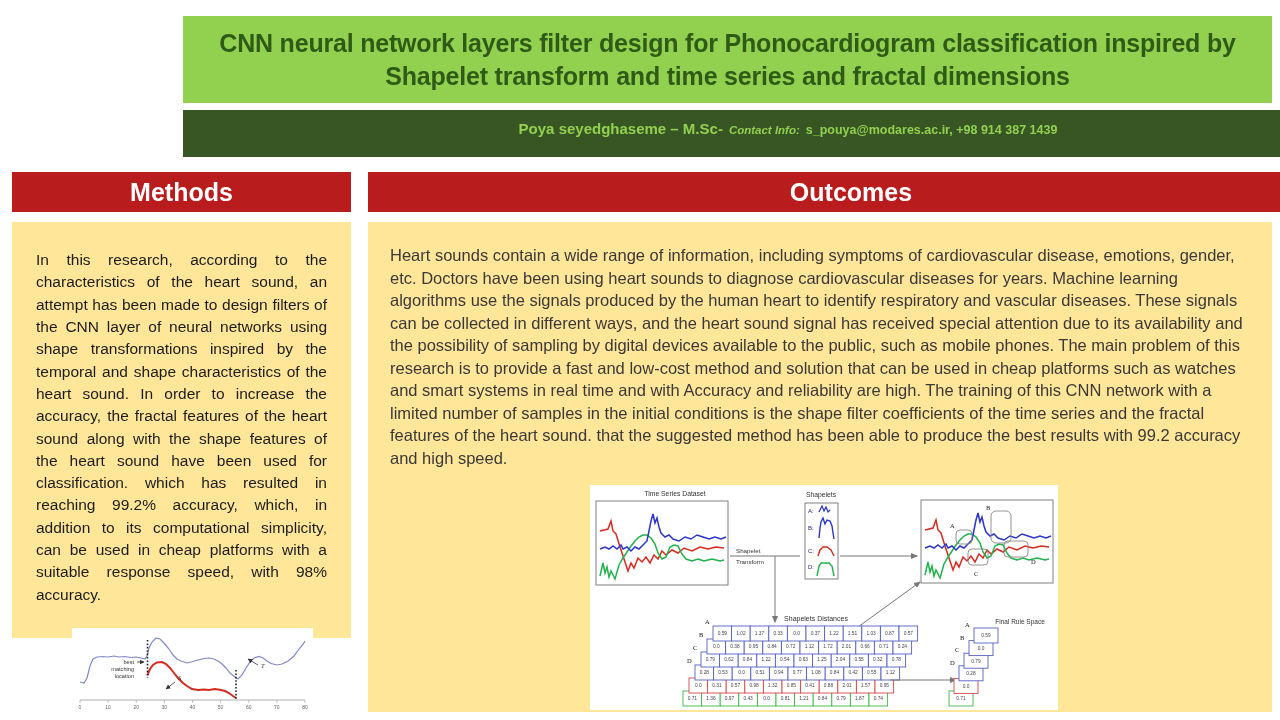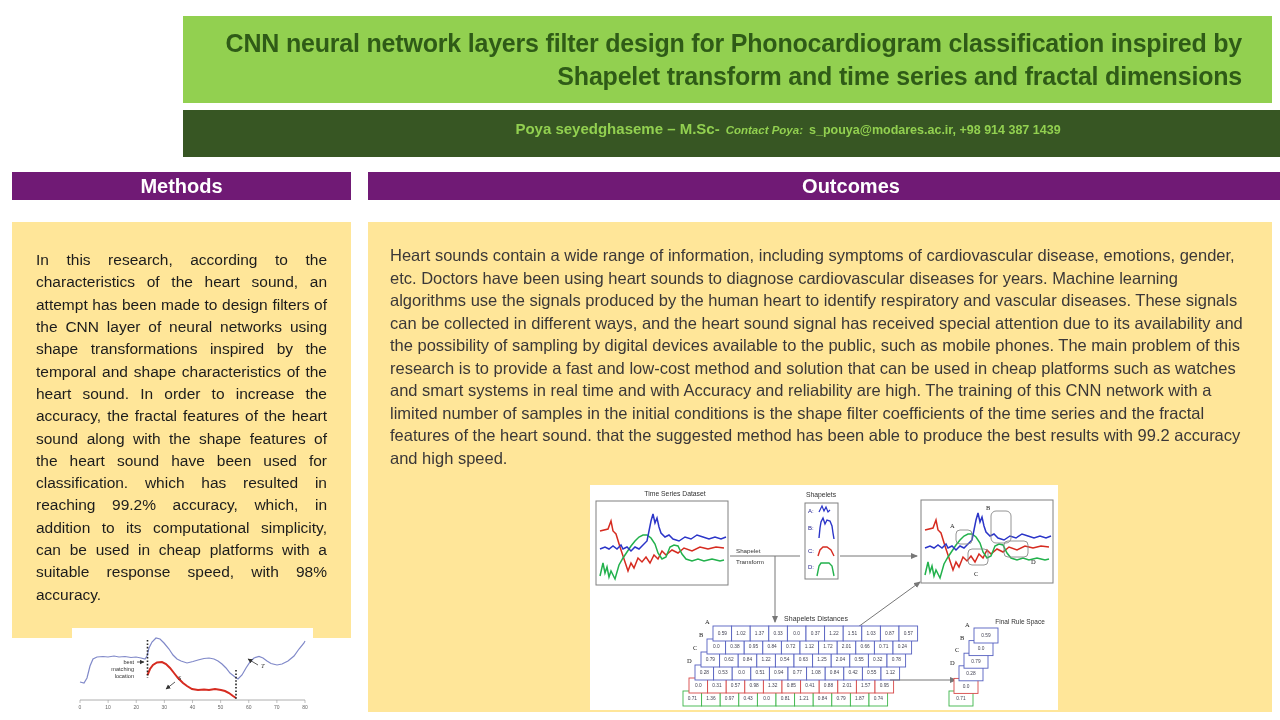--- a/index.html
+++ b/index.html
@@ -1,25 +1,25 @@
 <!DOCTYPE html>
 <html><head>
 <meta charset="utf-8">
 <style>
   html,body{margin:0;padding:0;background:#fff;}
   body{font-family:"Liberation Sans",sans-serif;}
   .poster{position:relative;width:1280px;height:720px;background:#fff;overflow:hidden;}
   .logo{position:absolute;left:22px;top:2px;width:160px;height:160px;}
   .title-bar{position:absolute;left:183px;top:16px;width:1089px;height:87px;background:#92D050;display:flex;align-items:center;justify-content:center;}
-  .title-text{color:#2F5B17;font-size:25px;font-weight:bold;text-align:right;line-height:1.32;padding:0 30px;letter-spacing:-0.2px;}
+  .title-text{color:#2F5B17;font-size:25px;font-weight:bold;text-align:center;line-height:1.32;padding:0 30px;letter-spacing:-0.2px;}
   .author-bar{position:absolute;left:183px;top:110px;width:1210px;height:47px;background:#375623;color:#92D050;display:flex;align-items:baseline;justify-content:center;gap:6px;padding-top:10px;box-sizing:border-box;}
   .author-name{font-weight:bold;font-size:15px;}
   .contact-label{font-style:italic;font-weight:bold;font-size:11.5px;}
   .contact-val{font-weight:bold;font-size:12.5px;}
-  .sec-h{position:absolute;top:172px;height:28px;background:#701a75;color:#fff;font-weight:bold;font-size:20px;display:flex;align-items:center;justify-content:center;}
+  .sec-h{position:absolute;top:172px;height:40px;background:#b91c1c;color:#fff;font-weight:bold;font-size:25px;display:flex;align-items:center;justify-content:center;}
   .methods-h{left:12px;width:339px;}
   .outcomes-h{left:368px;width:904px;padding-left:31px;}
   .panel{position:absolute;top:222px;background:#FFE699;box-sizing:border-box;}
   .methods-p{left:12px;width:339px;height:416px;padding:27px 24px 0;}
   .methods-p p{margin:0;font-size:15.5px;line-height:1.44;text-align:justify;color:#1c1c1c;}
   .outcomes-p{left:368px;width:904px;height:490px;padding:22px 26px 0 22px;}
   .outcomes-p p{margin:0;font-size:16.5px;line-height:1.365;color:#3b3838;}
   .mchart{position:absolute;left:60px;top:406px;width:241px;height:82px;background:#fff;}
   .diagram{position:absolute;left:222px;top:263px;width:468px;height:225px;background:#fff;}
   svg{display:block;}
@@ -29,21 +29,21 @@
 
 <div class="poster">
 
 
   <div class="title-bar">
     <div class="title-text">CNN neural network layers filter design for Phonocardiogram classification inspired by Shapelet transform and time series and fractal dimensions</div>
   </div>
 
   <div class="author-bar">
     <span class="author-name">Poya seyedghaseme – M.Sc-</span>
-    <span class="contact-label">Contact Poya:</span>
+    <span class="contact-label">Contact Info:</span>
     <span class="contact-val">s_pouya@modares.ac.ir, +98 914 387 1439</span>
   </div>
 
   <div class="sec-h methods-h">Methods</div>
   <div class="sec-h outcomes-h">Outcomes</div>
 
   <div class="panel methods-p">
     <p>In this research, according to the characteristics of the heart sound, an attempt has been made to design filters of the CNN layer of neural networks using shape transformations inspired by the temporal and shape characteristics of the heart sound. In order to increase the accuracy, the fractal features of the heart sound along with the shape features of the heart sound have been used for classification. which has resulted in reaching 99.2% accuracy, which, in addition to its computational simplicity, can be used in cheap platforms with a suitable response speed, with 98% accuracy.</p>
 
     <div class="mchart">

